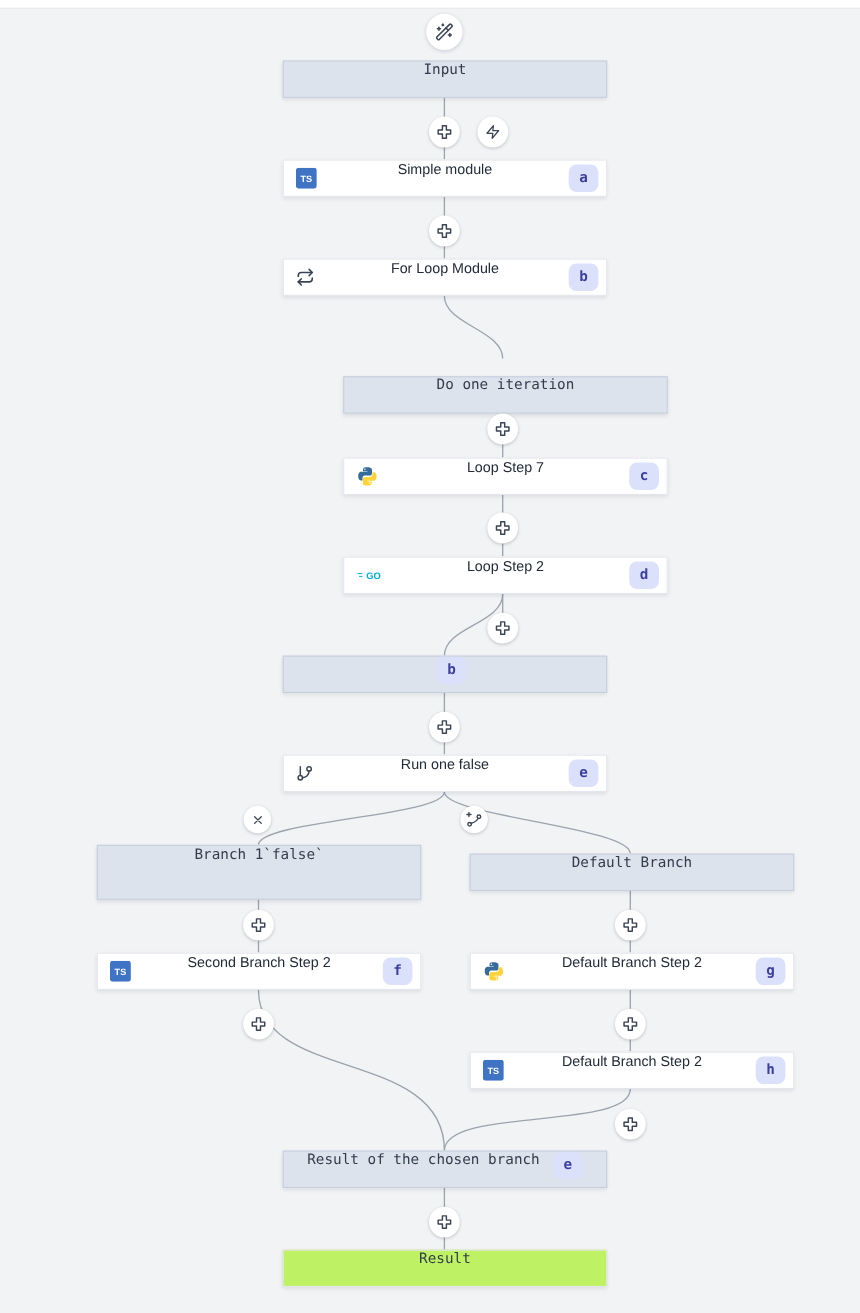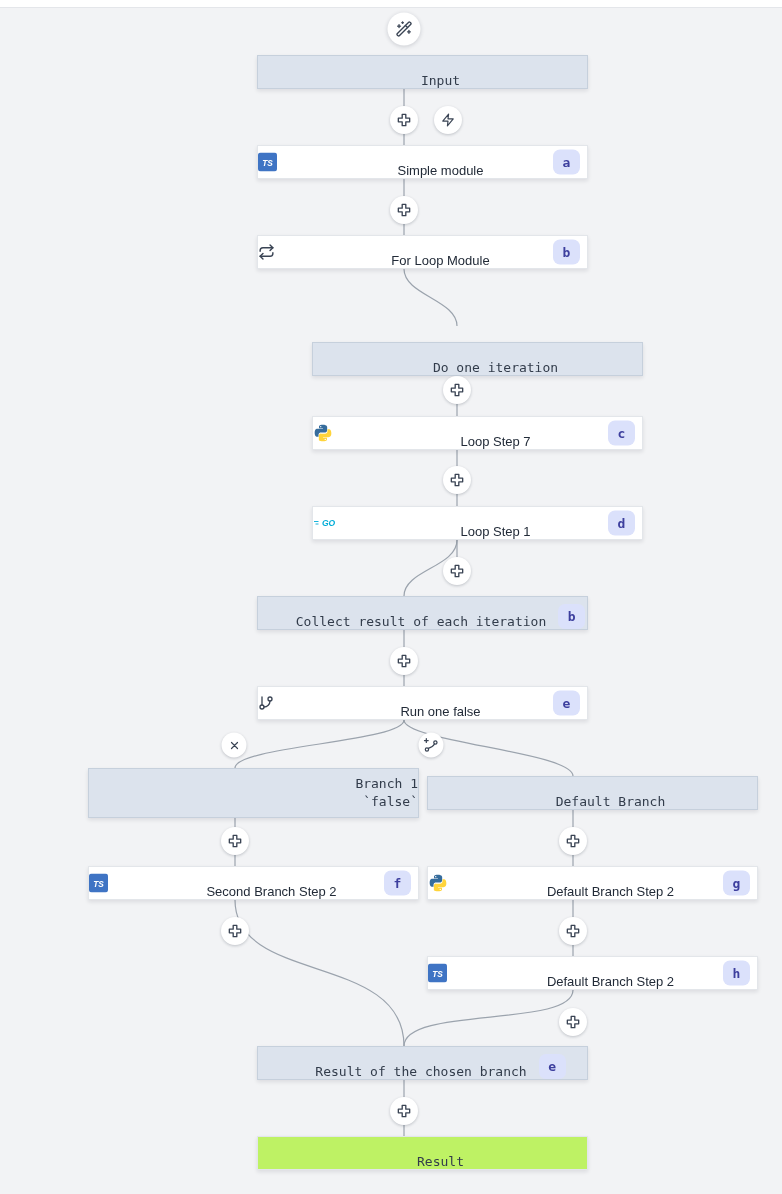--- a/index.html
+++ b/index.html
@@ -9,43 +9,43 @@
   }
   .topbar{
     position:absolute;left:0;top:0;width:782px;height:7px;
     background:#ffffff;border-bottom:1px solid #e4e6ea;z-index:5;
   }
   #edges{position:absolute;left:0;top:0;z-index:1;}
   .node{
     position:absolute;width:293px;height:32px;z-index:3;
     background:#ffffff;border:1px solid #e3e6ea;border-radius:0;
     box-shadow:0 2px 4px rgba(15,23,42,.10);
-    display:flex;align-items:flex-end;justify-content:center;
-    font-size:13px;color:#222b38;cursor:pointer;padding-left:36px;
+    display:flex;align-items:flex-start;justify-content:center;
+    font-size:13px;color:#222b38;cursor:pointer;
   }
   .node.virtual{
     background:#dce3ed;border-color:#c6d0dc;
     font-family:"DejaVu Sans Mono","Liberation Mono",monospace;
     color:#323c4b;
   }
   .node.virtual.white{background:#bef264;border-color:#e3e6ea;}
   .node .lang-icon{
-    position:absolute;left:0;top:50%;transform:translateY(-50%);
-    display:flex;align-items:center;justify-content:center;font-style:italic;
+    position:absolute;left:11px;top:50%;transform:translateY(-50%);
+    display:flex;align-items:center;justify-content:center;
   }
   .badge{
     width:27px;height:25px;border-radius:7px;flex:0 0 auto;
     background:#dbe1fb;color:#3d3f9e;
     font-family:"DejaVu Sans Mono","Liberation Mono",monospace;
     font-weight:bold;font-size:13px;
     display:flex;align-items:center;justify-content:center;
   }
   .badge.corner{position:absolute;right:7px;top:50%;transform:translateY(-50%);}
   .node.virtual .badge{margin-left:12px;}
-  .node.two-line{height:48px;flex-direction:column;line-height:18px;}
+  .node.two-line{height:48px;line-height:18px;}
   .circle-btn{
     position:absolute;z-index:4;width:28px;height:28px;border-radius:50%;
     background:#ffffff;box-shadow:0 1px 3px rgba(15,23,42,.22);
     display:flex;align-items:center;justify-content:center;
     transform:translate(-50%,-50%);cursor:pointer;
   }
   .circle-btn.small{width:25px;height:25px;}
   .circle-btn.big{width:33px;height:33px;box-shadow:0 1px 4px rgba(15,23,42,.18);}
   .glyph{display:flex;align-items:center;justify-content:center;}
 </style>
@@ -131,26 +131,25 @@
   <span class="badge corner">c</span>
 </div>
 
 <div class="node" style="left:312px;top:506px">
   <span class="lang-icon">
       <svg width="26" height="13" viewBox="0 0 52 26">
         <path stroke="#00acd7" stroke-width="1.8" d="M2 10h9M5 15h6"></path>
         <text x="31" y="19.5" text-anchor="middle" font-family="Liberation Sans, sans-serif" font-weight="bold" font-size="17" fill="#00acd7">GO</text>
       </svg>
     </span>
-  <span>Loop Step 1</span>
+  <span>Loop Step 2</span>
   <span class="badge corner">d</span>
 </div>
 
 <div class="node virtual" style="left:257px;top:596px">
-  <span>Collect result of each iteration</span>
   <span class="badge">b</span>
 </div>
 
 <div class="node" style="left:257px;top:686px">
   <span class="lang-icon">
       <svg width="16" height="16" viewBox="0 0 24 24" fill="none" stroke="#3a4454" stroke-width="2" stroke-linecap="round" stroke-linejoin="round">
         <line x1="6" x2="6" y1="3" y2="15"></line>
         <circle cx="18" cy="6" r="3"></circle>
         <circle cx="6" cy="18" r="3"></circle>
         <path d="M18 9a9 9 0 0 1-9 9"></path>

